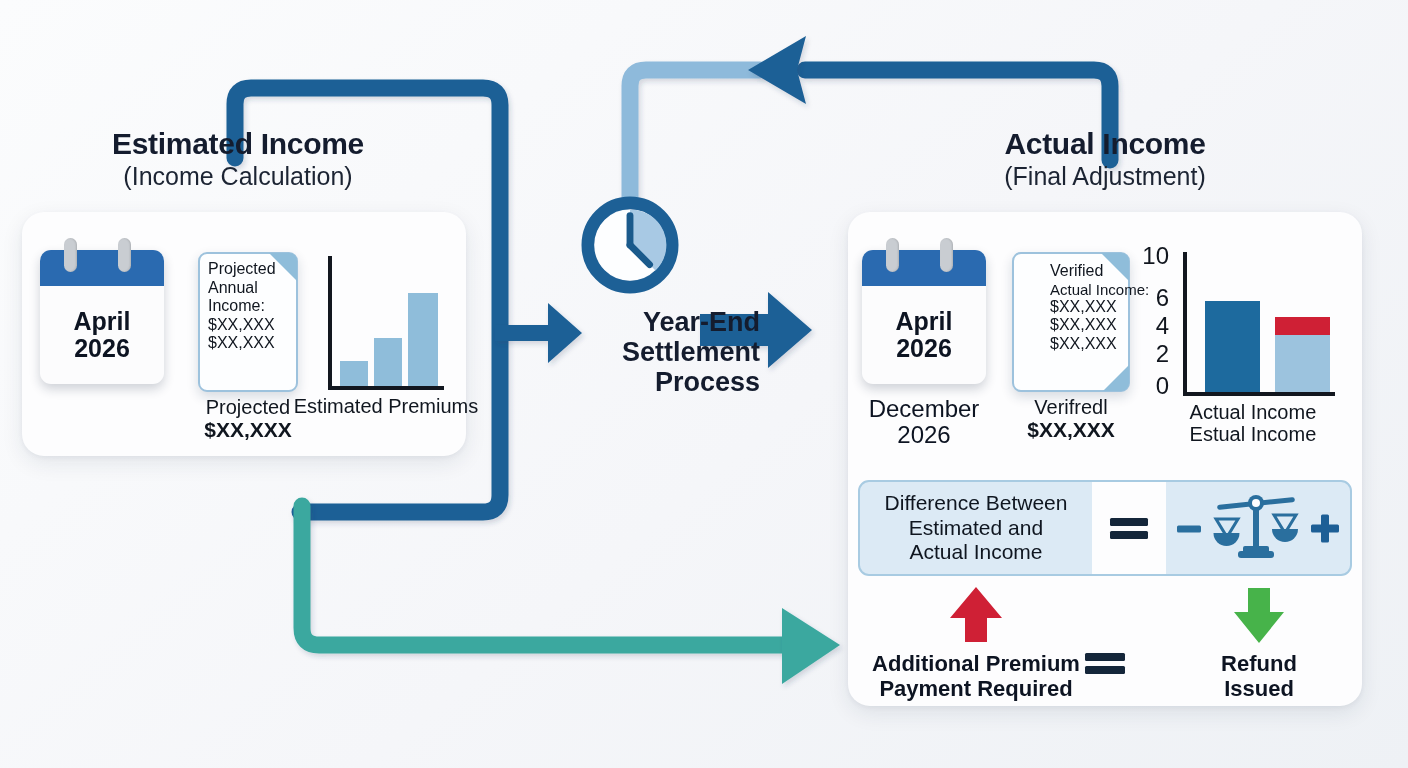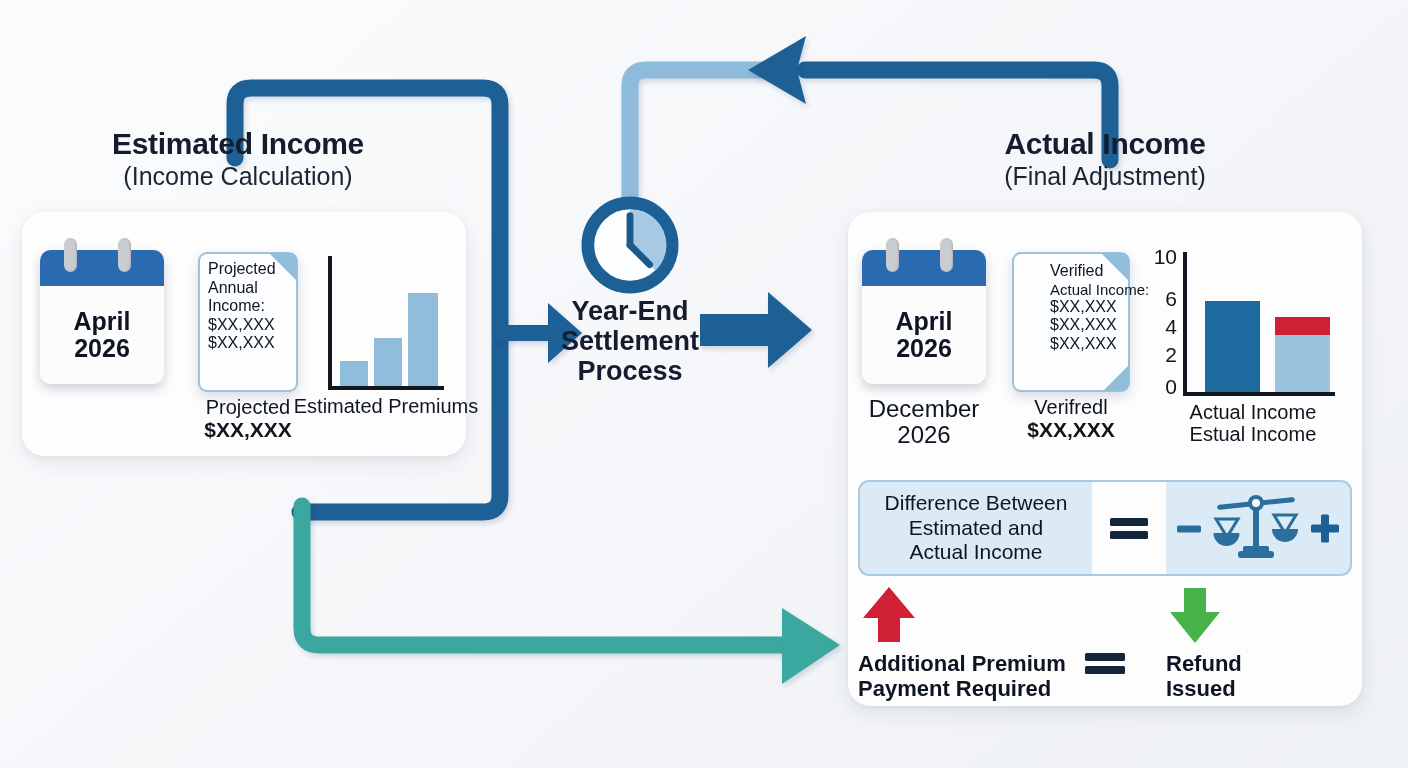--- a/index.html
+++ b/index.html
@@ -109,37 +109,37 @@
   .chart-axis-y {
     position: absolute; left: 0; top: 0; width: 4px; height: 100%;
     background: #12171f;
   }
   .chart-axis-x {
     position: absolute; left: 0; bottom: 0; width: 100%; height: 4px;
     background: #12171f;
   }
   .bar { position: absolute; bottom: 4px; }
   .tick {
-    position: absolute; right: 100%; margin-right: 6px;
-    font-size: 21px; color: #11161e; line-height: 1;
+    position: absolute; right: 100%; margin-right: 14px;
+    font-size: 24px; color: #11161e; line-height: 1;
     transform: translateY(-50%); white-space: nowrap;
   }
   .chart-label {
     position: absolute; top: 100%; margin-top: 5px; left: 50%;
     transform: translateX(-50%);
     text-align: center; font-size: 20px; color: #10161f; line-height: 1.12;
     white-space: nowrap;
   }
 
   
   #center-block { position: absolute; left: 500px; top: 196px; width: 260px; text-align: center; }
   #clock { position: relative; width: 98px; height: 98px; margin: 0 auto; }
   #center-label {
-    margin-top: 2px; font-size: 27px; font-weight: bold;
-    color: #141c2e; line-height: 1.12;
+    margin-top: 13px; font-size: 27px; font-weight: bold;
+    color: #141c2e; line-height: 1.12; text-align: right;
   }
 
   
   #diff-bar {
     position: absolute; left: 858px; top: 480px; width: 494px; height: 96px;
     background: #dceaf5; border: 2px solid #a8cbe2; border-radius: 11px;
     display: flex; align-items: stretch; overflow: hidden;
   }
   #diff-text {
     flex: 0 0 232px; display: flex; align-items: center; justify-content: center;
@@ -149,21 +149,21 @@
   #diff-eq {
     flex: 0 0 74px; background: #fdfdfe;
     display: flex; align-items: center; justify-content: center;
   }
   #diff-right {
     flex: 1; display: flex; align-items: center; justify-content: center; gap: 6px;
   }
 
   
   #outcome { position: absolute; left: 858px; top: 584px; width: 494px; height: 112px; }
-  .out-col { position: absolute; }
+  .out-col { position: absolute; text-align: center; }
   .out-label { font-size: 22px; font-weight: bold; color: #0d1422; line-height: 1.12; }
   #eq-mid {
     position: absolute; left: 50%; transform: translateX(-50%);
     bottom: 14px; width: 44px;
   }
 </style>
 </head>
 <body>
 
 <div id="stage">

